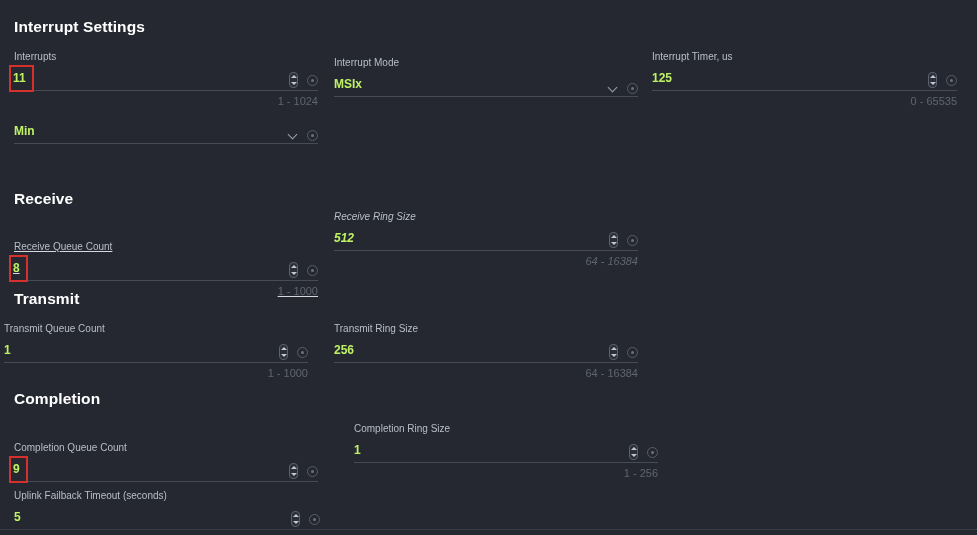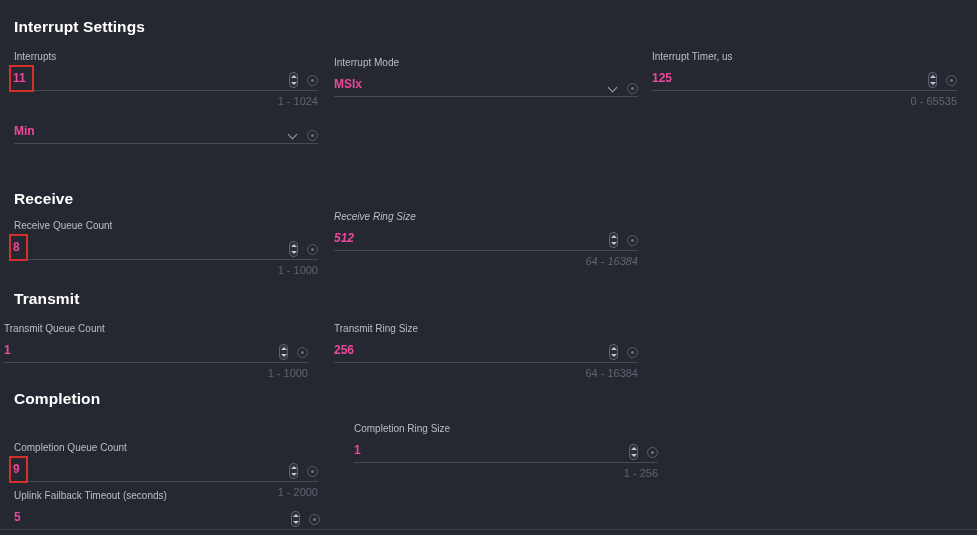--- a/index.html
+++ b/index.html
@@ -47,21 +47,21 @@
   .control {
     position: relative;
     height: 22px;
     border-bottom: 1px solid #474b57;
     display: flex;
     align-items: center;
   }
   .control .value {
     font-size: 12px;
     font-weight: bold;
-    color: #ec4899;
+    color: #bef264;
     line-height: 20px;
     padding-bottom: 2px;
     white-space: nowrap;
   }
   .control .value.highlighted {
     outline: 2px solid #d4302c;
     padding: 1px 6px 2px 2px;
     margin-left: -3px;
     margin-top: -1px;
   }
@@ -196,21 +196,21 @@
       <span class="value">Min</span>
       <span class="adorn">
         <span class="chevron"></span>
         <span class="info-icon"></span>
       </span>
     </div>
   </div>
 
   <div class="section-title" style="left:14px; top:190px;">Receive</div>
 
-  <div class="field" style="left:14px; top:219px; width:304px;">
+  <div class="field" style="left:14px; top:240px; width:304px;text-decoration:underline;">
     <div class="field-label">Receive Queue Count</div>
     <div class="control">
       <span class="value highlighted">8</span>
       <span class="adorn">
         <span class="spinner">
           <i class="up"></i>
             <i class="down"></i>
         </span>
         <span class="info-icon"></span>
       </span>
@@ -272,21 +272,20 @@
     <div class="control">
       <span class="value highlighted">9</span>
       <span class="adorn">
         <span class="spinner">
           <i class="up"></i>
             <i class="down"></i>
         </span>
         <span class="info-icon"></span>
       </span>
     </div>
-    <div class="range">1 - 2000</div>
   </div>
 
   <div class="field" style="left:334px; top:422px; width:304px;margin-left:20px;">
     <div class="field-label">Completion Ring Size</div>
     <div class="control">
       <span class="value">1</span>
       <span class="adorn">
         <span class="spinner">
           <i class="up"></i>
             <i class="down"></i>

